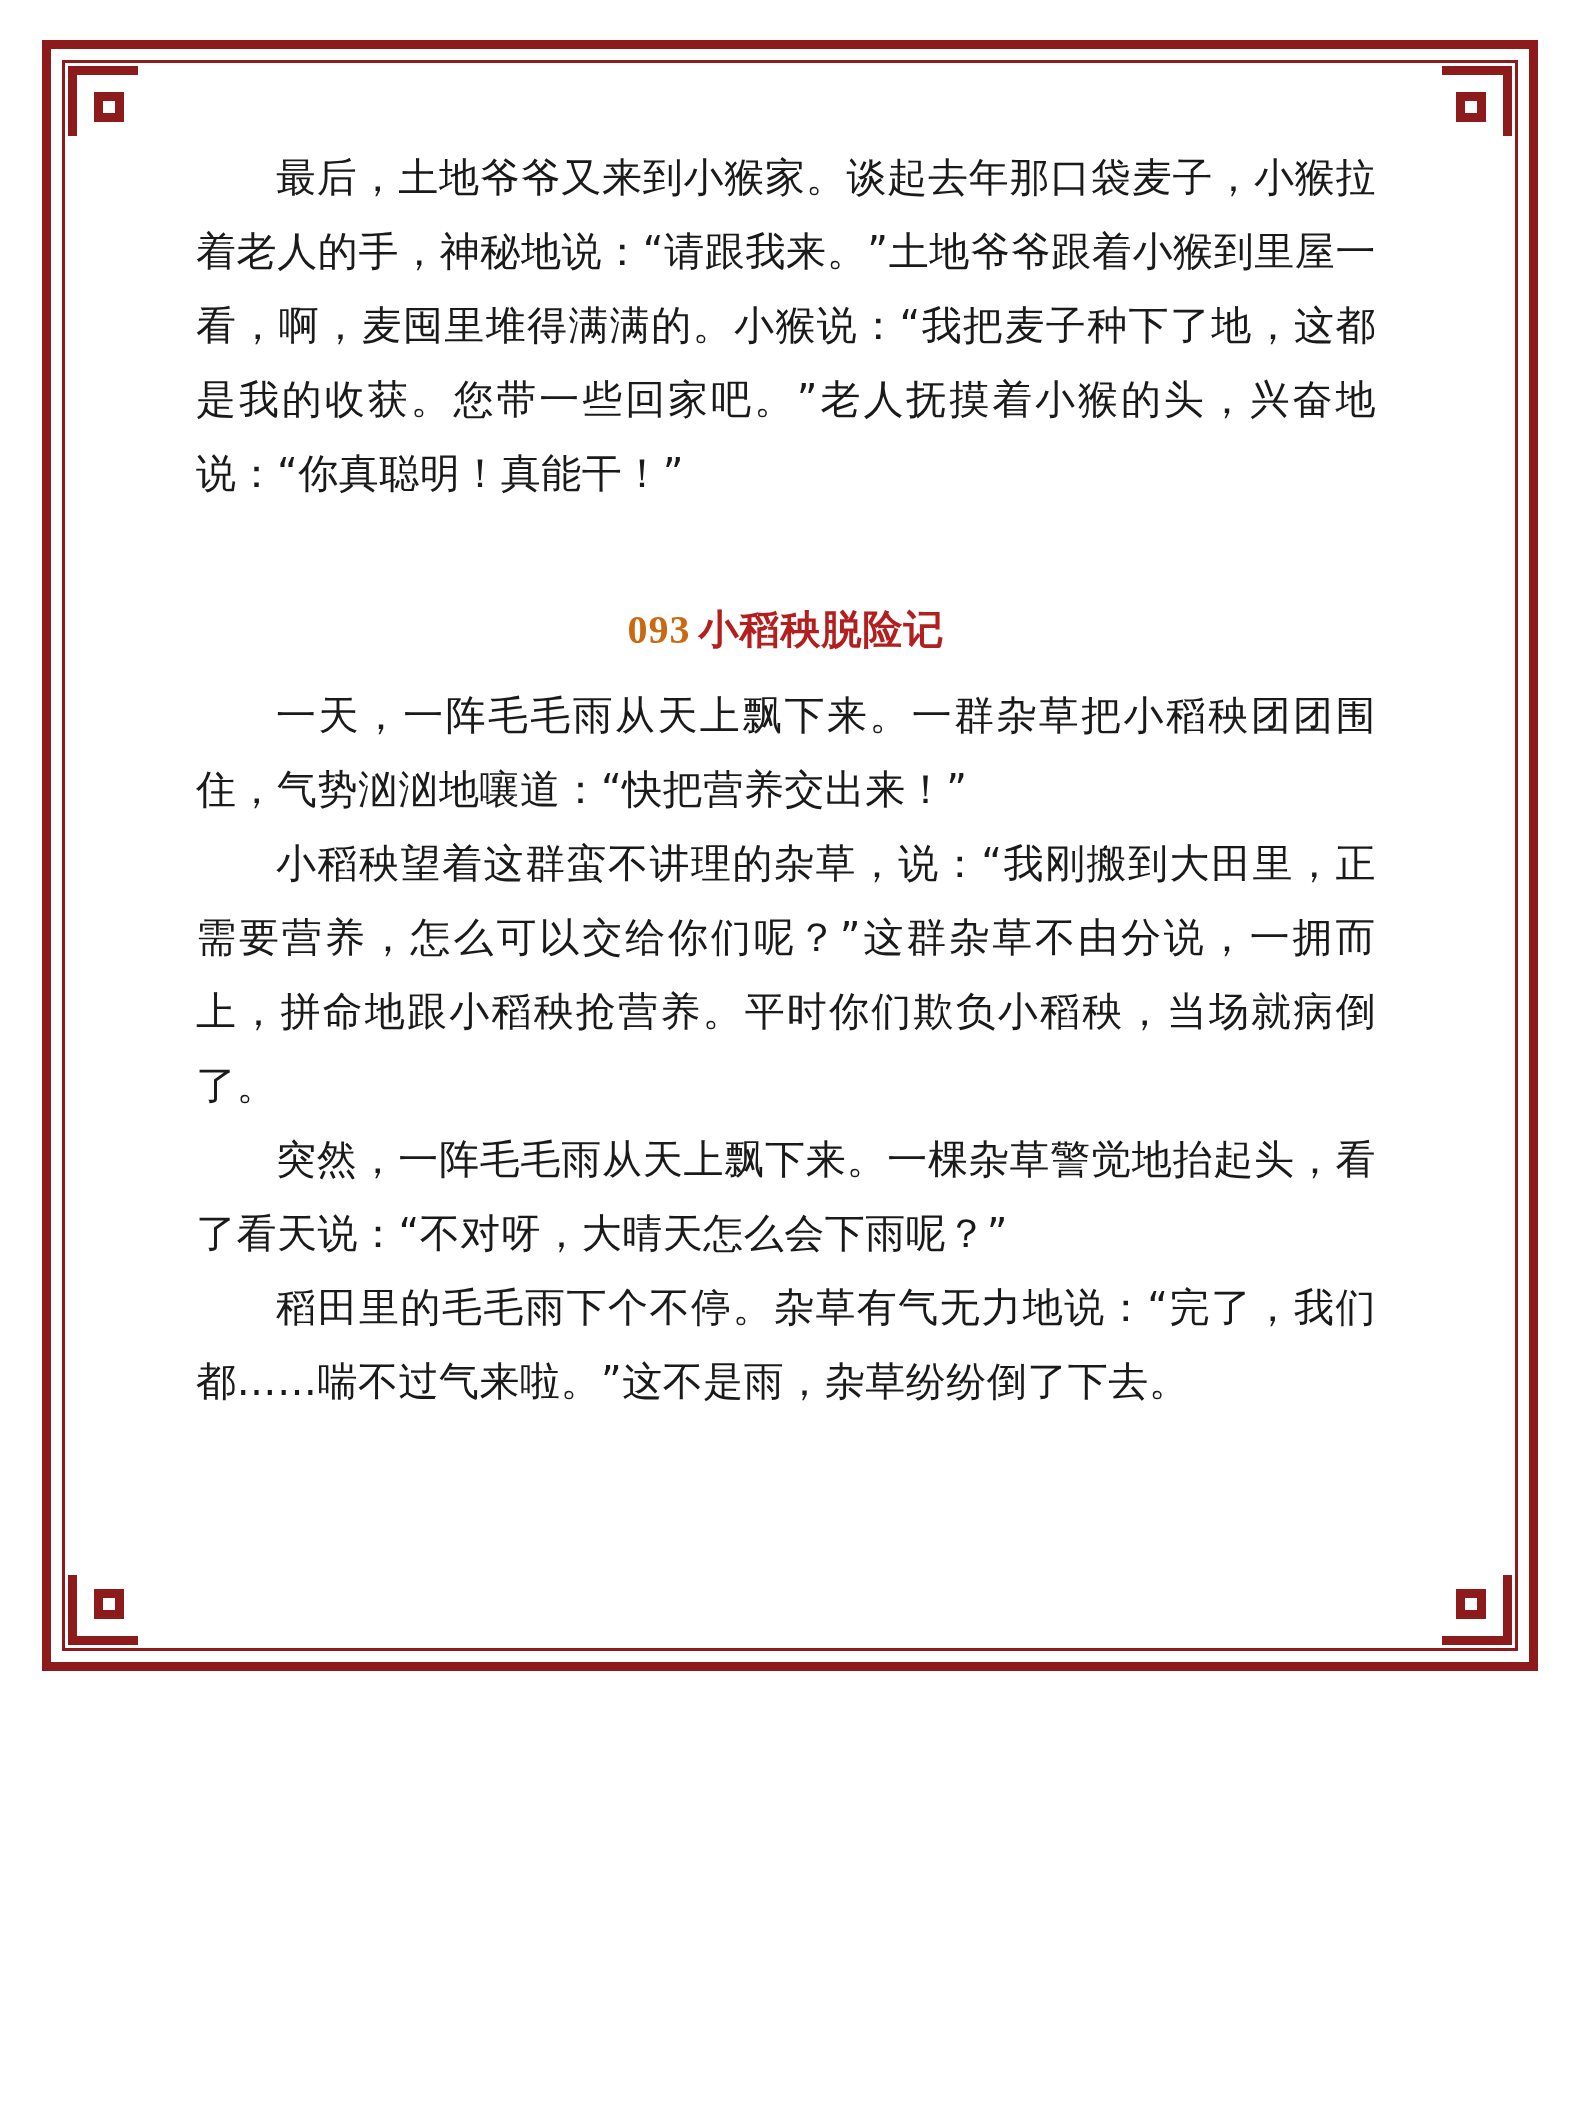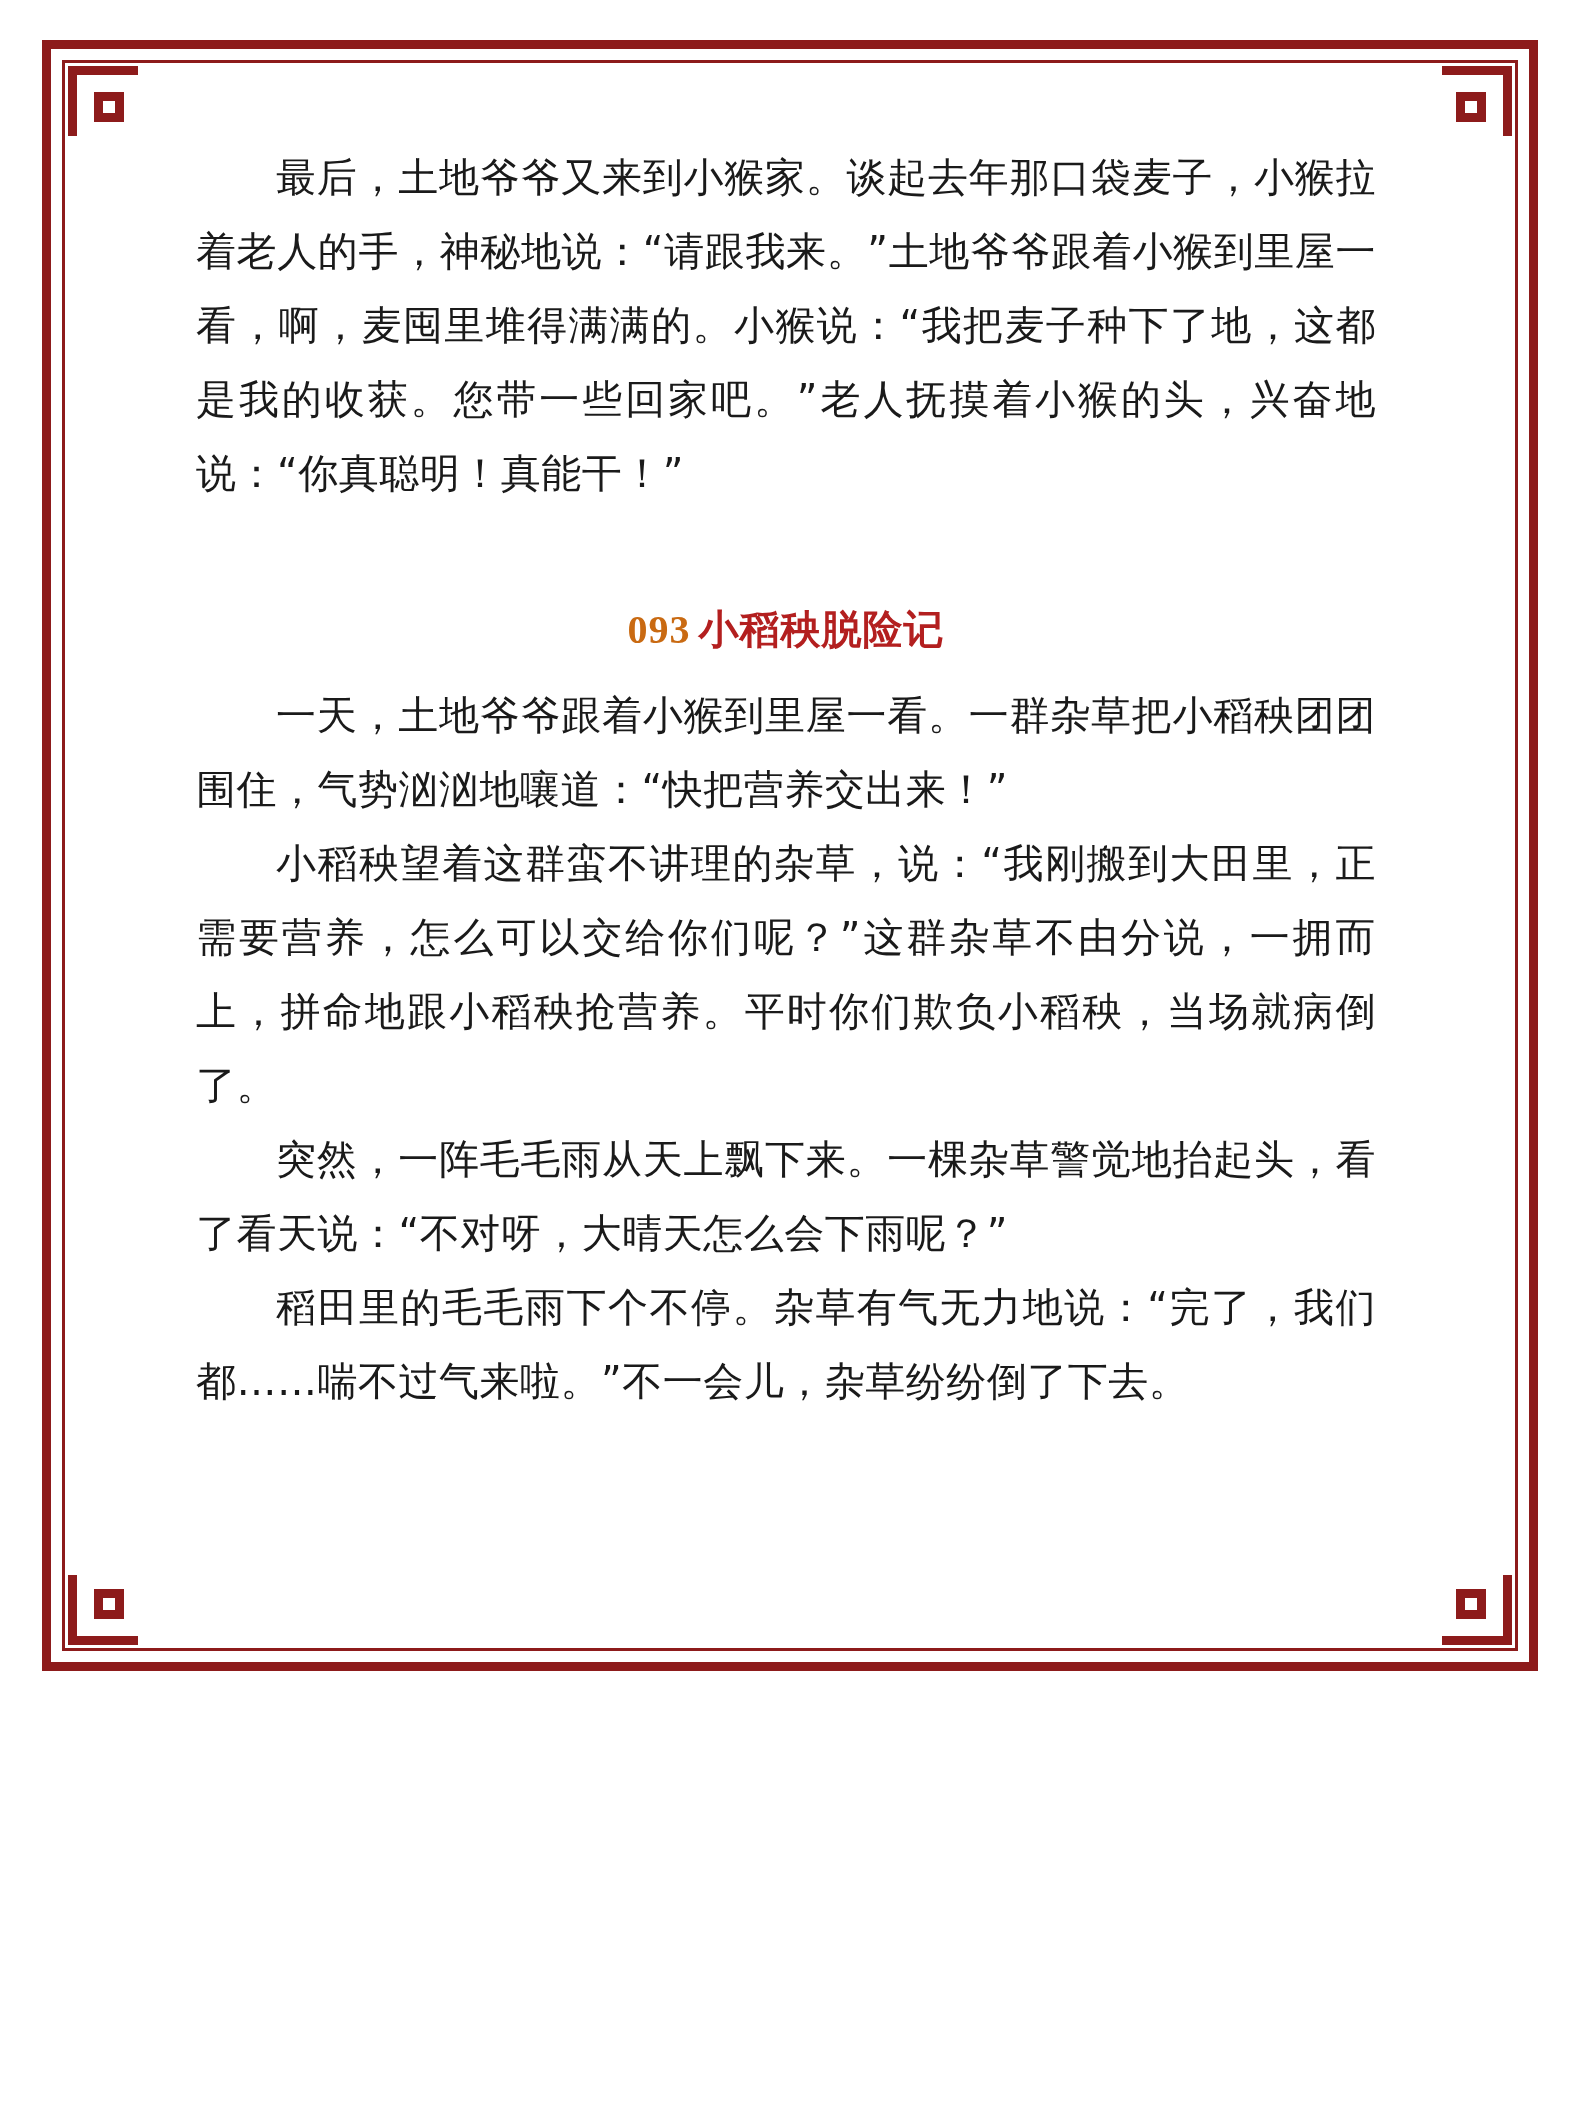--- a/index.html
+++ b/index.html
@@ -156,19 +156,19 @@
     <p class="para indent">最后，土地爷爷又来到小猴家。谈起去年那口袋麦子，小猴拉着老人的手，神秘地说：“请跟我来。”土地爷爷跟着小猴到里屋一看，啊，麦囤里堆得满满的。小猴说：“我把麦子种下了地，这都是我的收获。您带一些回家吧。”老人抚摸着小猴的头，兴奋地说：“你真聪明！真能干！”</p>
 
     <div class="gap-large"></div>
 
     <div class="title-block">
       <div class="section-title">
         <span class="num">093</span><span>小稻秧脱险记</span>
       </div>
     </div>
 
-    <p class="para indent">一天，土地爷爷跟着小猴到里屋一看。一群杂草把小稻秧团团围住，气势汹汹地嚷道：“快把营养交出来！”</p>
+    <p class="para indent">一天，一阵毛毛雨从天上飘下来。一群杂草把小稻秧团团围住，气势汹汹地嚷道：“快把营养交出来！”</p>
     <p class="para indent">小稻秧望着这群蛮不讲理的杂草，说：“我刚搬到大田里，正需要营养，怎么可以交给你们呢？”这群杂草不由分说，一拥而上，拼命地跟小稻秧抢营养。平时你们欺负小稻秧，当场就病倒了。</p>
     <p class="para indent">突然，一阵毛毛雨从天上飘下来。一棵杂草警觉地抬起头，看了看天说：“不对呀，大晴天怎么会下雨呢？”</p>
-    <p class="para indent">稻田里的毛毛雨下个不停。杂草有气无力地说：“完了，我们都……喘不过气来啦。”不一会儿，杂草纷纷倒了下去。</p>
+    <p class="para indent">稻田里的毛毛雨下个不停。杂草有气无力地说：“完了，我们都……喘不过气来啦。”这不是雨，杂草纷纷倒了下去。</p>
 
   </div>
 </div>
 
 </body></html>

